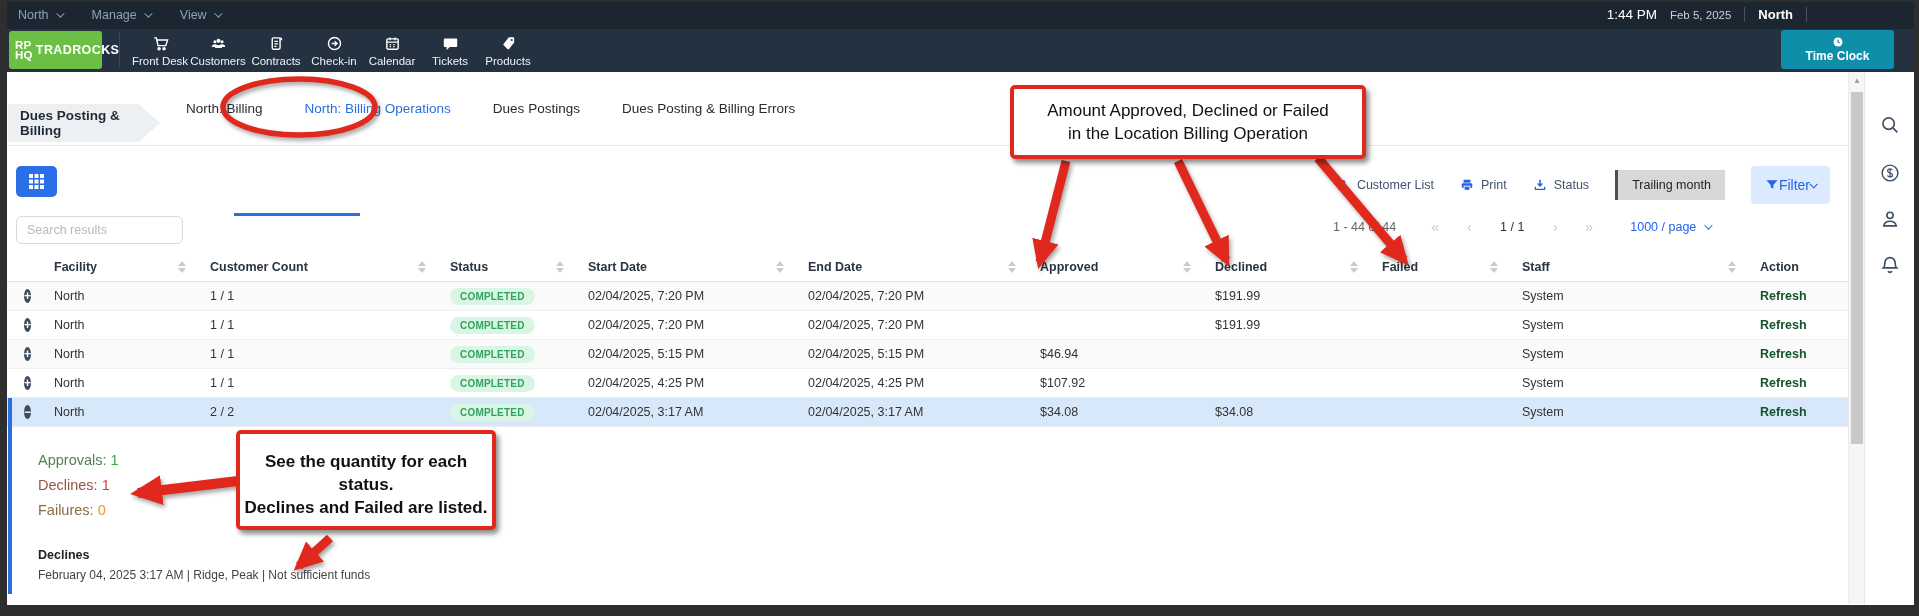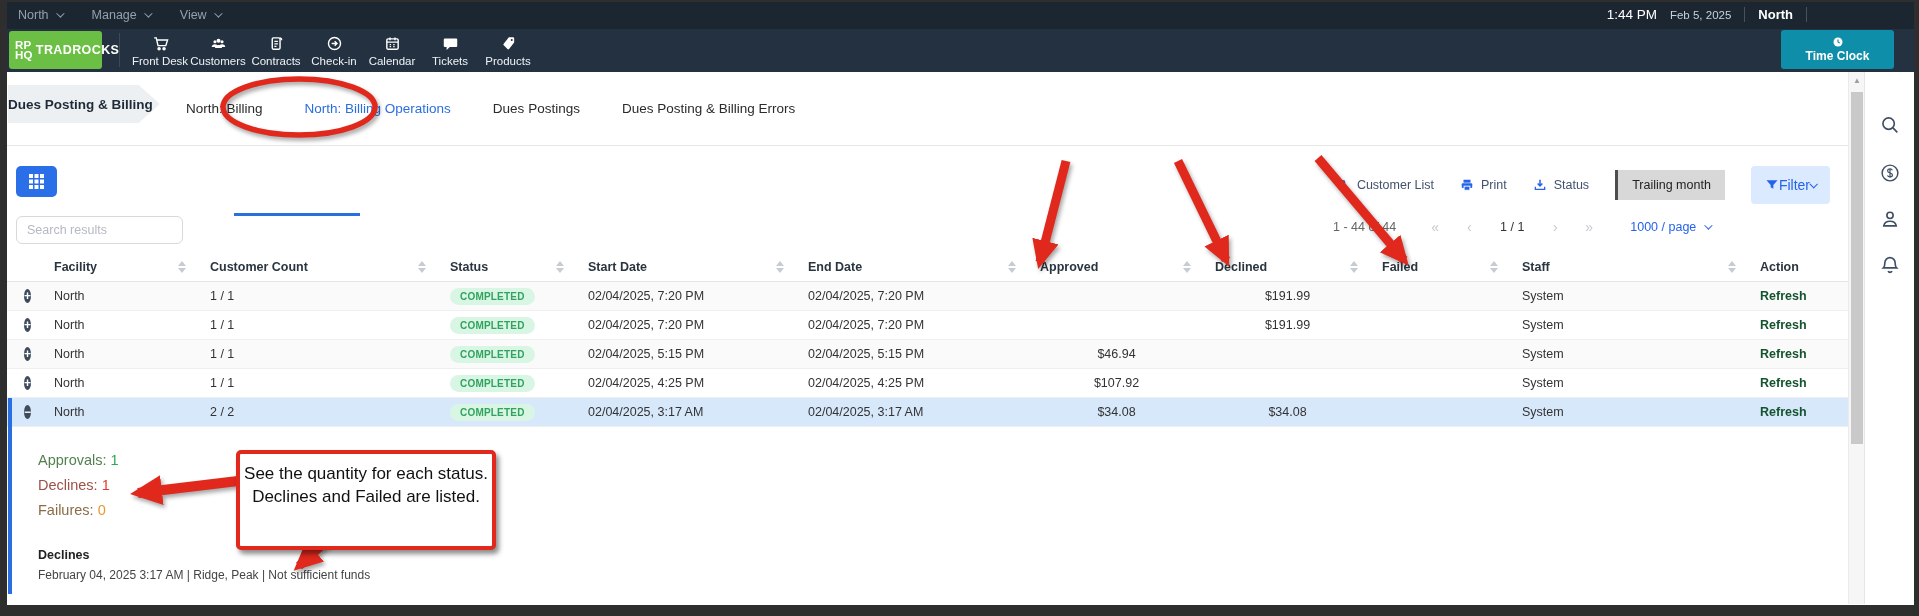--- a/index.html
+++ b/index.html
@@ -27,22 +27,22 @@
   .navitems { position:absolute; left:131px; top:2px; height:40px; display:flex; }
   .navitem { width:58px; display:flex; flex-direction:column; align-items:center; justify-content:center; gap:3px; cursor:pointer; }
   .navitem svg { width:17px; height:17px; }
   .navlabel { color:#eef2f6; font-size:11.5px; white-space:nowrap; }
   .timeclock { position:absolute; left:1781px; top:1px; width:113px; height:39px; background:#0e8ea8; border-radius:3px; color:#fff; display:flex; flex-direction:column; align-items:center; justify-content:center; gap:1px; cursor:pointer; }
   .timeclock svg { width:12px; height:12px; }
   .timeclock span { font-size:12px; font-weight:700; }
 
   
   .tabbar { position:absolute; left:0; top:72px; width:1919px; height:74px; background:#fff; border-bottom:1px solid #e7e7e7; }
-  .crumb { position:absolute; left:8px; top:13px; width:152px; height:38px; background:#ecf0f3;
-    clip-path:polygon(0 0, 86% 0, 100% 50%, 86% 100%, 0 100%); display:flex; align-items:center; }
+  .crumb { position:absolute; left:8px; top:32px; width:152px; height:38px; background:#ecf0f3;
+    clip-path:polygon(0 0, 86% 0, 100% 50%, 86% 100%, 0 100%); display:flex; align-items:center; padding-left:12px; }
   .crumb span { font-weight:700; font-size:13.5px; color:#1f2a36; }
   .tabs { position:absolute; left:186px; top:17px; height:38px; display:flex; align-items:center; gap:42px; }
   .tab { font-size:13.5px; color:#2b2b2b; cursor:pointer; white-space:nowrap; }
   .tab.active { color:#2a6fdf; }
   .ink { position:absolute; left:234px; top:141px; width:126px; height:3px; background:#2a6fdf; }
 
   
   .gridbtn { position:absolute; left:16px; top:166px; width:41px; height:31px; background:#2a6fe8; border:none; border-radius:5px; display:flex; align-items:center; justify-content:center; cursor:pointer; }
   .toolbar { position:absolute; top:166px; right:89px; height:38px; display:flex; align-items:center; gap:26px; }
   .tool { display:flex; align-items:center; gap:7px; color:#42526e; font-size:12.5px; cursor:pointer; white-space:nowrap; }
@@ -65,21 +65,21 @@
   .thead { height:30px; border-bottom:1px solid #e4e4e4; }
   .th { display:flex; align-items:center; height:100%; padding-left:10px; font-weight:700; font-size:12.5px; color:#2a3540; cursor:pointer; }
   .caret { margin-left:auto; margin-right:14px; display:flex; flex-direction:column; gap:2px; }
   .caret i { width:0; height:0; border-left:4px solid transparent; border-right:4px solid transparent; }
   .caret .up { border-bottom:5px solid #c7ccd3; }
   .caret .dn { border-top:5px solid #c7ccd3; }
   .trow { height:29px; border-bottom:1px solid #efefef; font-size:12.5px; color:#333; cursor:pointer; }
   .trow:nth-child(odd) { background:#fafafa; }
   .trow.selected { background:#d8e8fb; }
   .td { padding-left:10px; white-space:nowrap; }
-  .td.num { text-align:center; padding-right:12px; }
+  .td.num { text-align:left; padding-right:12px; }
   .expand { width:16px; height:16px; margin-left:14px; border-radius:50%; background:#3d4b5c; color:#fff; font-size:12px; font-weight:700; line-height:15px; text-align:center; cursor:pointer; }
   .badge { display:inline-block; background:#d9f6e5; color:#31a35e; font-size:10px; font-weight:700; letter-spacing:.2px; padding:3px 10px; border-radius:10px; }
   .refresh { color:#14532d; font-weight:700; cursor:pointer; }
 
   .bluestrip { position:absolute; left:8px; top:398px; width:4px; height:196px; background:#2a6fe0; }
 
   
   .detail { position:absolute; left:38px; top:448px; }
   .cnt-line { font-size:14.5px; line-height:25px; }
   .lab-app { color:#52814f; } .val-app { color:#2fa84f; }
@@ -103,21 +103,21 @@
   .f-bottom { left:0; top:605px; width:1919px; height:11px; }
   .f-top { left:0; top:0; width:1919px; height:2px; }
 
   
   .annot-svg { position:absolute; inset:0; width:1919px; height:616px; pointer-events:none; z-index:50;
     filter:drop-shadow(2px 3px 2px rgba(0,0,0,.35)); }
   .callout { position:absolute; z-index:51; background:#fff; border:4px solid #e0281d; border-radius:5px;
     box-shadow:3px 4px 5px rgba(0,0,0,.45); display:flex; flex-direction:column; align-items:center; color:#111; }
   .callout div { font-size:17px; line-height:23px; text-align:center; }
   .co1 { left:1010px; top:85px; width:356px; height:74px; justify-content:center; }
-  .co2 { left:236px; top:450px; width:260px; height:100px; padding-top:8px; }
+  .co2 { left:236px; top:430px; width:260px; height:100px; padding-top:16px;font-weight:bold; }
 </style>
 </head>
 <body>
 
 <div class="stage">
 
   <div class="topbar">
     <div class="topmenus">
       <div class="topmenu">
           <span>North</span>
@@ -475,20 +475,24 @@
       </marker>
     </defs>
     <ellipse cx="299" cy="107" rx="76" ry="28" fill="none" stroke="#e0281d" stroke-width="5.5"></ellipse>
     <line x1="1066" y1="161" x2="1040" y2="262" stroke="#e0281d" stroke-width="9" marker-end="url(#ah)"></line>
     <line x1="1178" y1="161" x2="1226" y2="260" stroke="#e0281d" stroke-width="9" marker-end="url(#ah)"></line>
     <line x1="1318" y1="158" x2="1404" y2="260" stroke="#e0281d" stroke-width="9" marker-end="url(#ah)"></line>
     <line x1="238" y1="481" x2="138" y2="493" stroke="#e0281d" stroke-width="10" marker-end="url(#ah)"></line>
     <line x1="330" y1="538" x2="299" y2="566" stroke="#e0281d" stroke-width="9" marker-end="url(#ah)"></line>
   </svg>
 
+  <div class="callout co1">
+    <div>Amount Approved, Declined or Failed</div>
+    <div>in the Location Billing Operation</div>
+  </div>
   <div class="callout co2">
     <div>See the quantity for each status.</div>
     <div>Declines and Failed are listed.</div>
   </div>
 
   <div class="frame f-top"></div>
   <div class="frame f-left"></div>
   <div class="frame f-right"></div>
   <div class="frame f-bottom"></div>
 </div>

